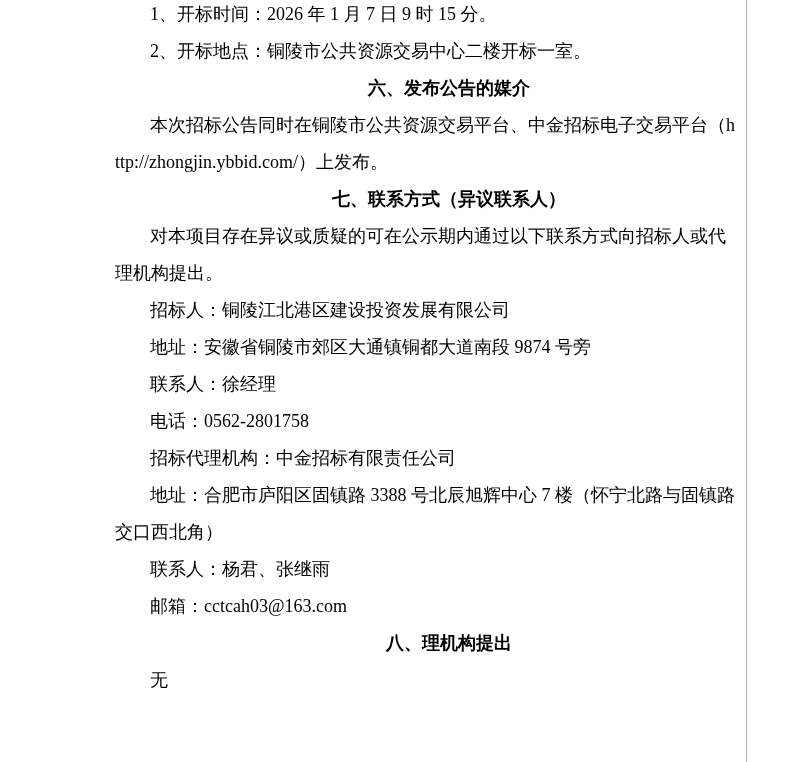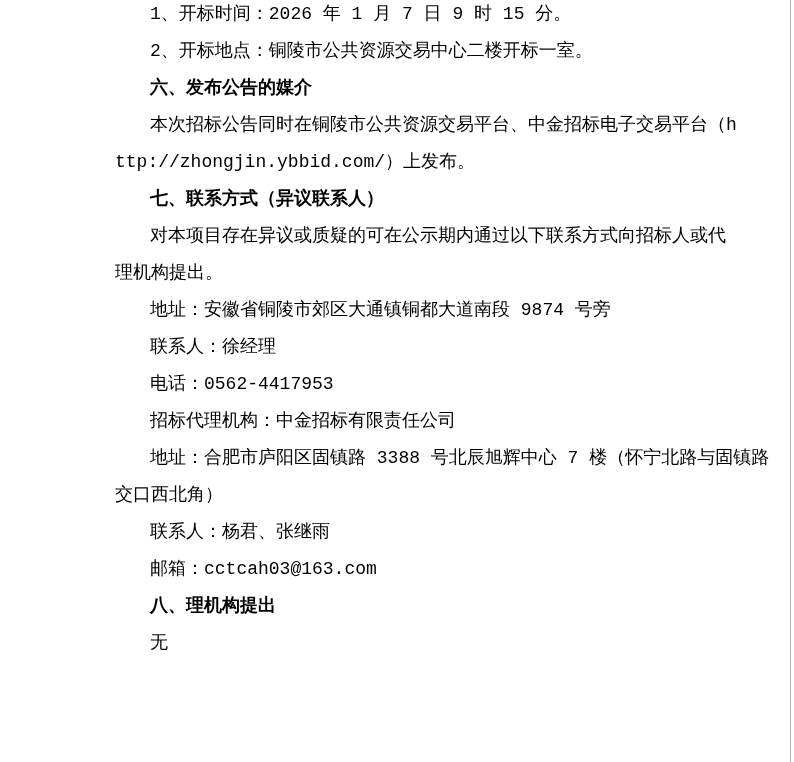--- a/index.html
+++ b/index.html
@@ -8,41 +8,41 @@
     background: #ffffff;
   }
   .page {
     position: relative;
     width: 748px;
     height: 762px;
     background: #ffffff;
     overflow: hidden;
     color: #000000;
     
-    font-family: Liberation Mono, monospace;
+    font-family: Liberation Serif, serif;
     font-size: 18px;
-    padding-left: 44px;
   }
   .text-block {
     position: absolute;
     top: -4px;
     left: 0;
     right: 0;
   }
   .line {
     line-height: 37px;
     height: 37px;
     padding-left: 115px;   
     white-space: nowrap;
   }
   .line.indent {
     padding-left: 150px;   
   }
   .line.heading {
     font-weight: bold;
+    text-align: center;
   }
   .edge-line {
     position: absolute;
     top: 0;
     bottom: 0;
     right: 1px;
     width: 1px;
     background: #b3b3b3;
   }
 </style>
@@ -52,23 +52,24 @@
 <div class="page">
   <div class="text-block">
     <div class="line indent">1、开标时间：2026 年 1 月 7 日 9 时 15 分。</div>
     <div class="line indent">2、开标地点：铜陵市公共资源交易中心二楼开标一室。</div>
     <div class="line indent heading">六、发布公告的媒介</div>
     <div class="line indent">本次招标公告同时在铜陵市公共资源交易平台、中金招标电子交易平台（h</div>
     <div class="line">ttp://zhongjin.ybbid.com/）上发布。</div>
     <div class="line indent heading">七、联系方式（异议联系人）</div>
     <div class="line indent">对本项目存在异议或质疑的可在公示期内通过以下联系方式向招标人或代</div>
     <div class="line">理机构提出。</div>
+    <div class="line indent">招标人：铜陵江北港区建设投资发展有限公司</div>
     <div class="line indent">地址：安徽省铜陵市郊区大通镇铜都大道南段 9874 号旁</div>
     <div class="line indent">联系人：徐经理</div>
-    <div class="line indent">电话：0562-4417953</div>
+    <div class="line indent">电话：0562-2801758</div>
     <div class="line indent">招标代理机构：中金招标有限责任公司</div>
     <div class="line indent">地址：合肥市庐阳区固镇路 3388 号北辰旭辉中心 7 楼（怀宁北路与固镇路</div>
     <div class="line">交口西北角）</div>
     <div class="line indent">联系人：杨君、张继雨</div>
     <div class="line indent">邮箱：cctcah03@163.com</div>
     <div class="line indent heading">八、理机构提出</div>
     <div class="line indent">无</div>
   </div>
   <div class="edge-line"></div>
 </div>

